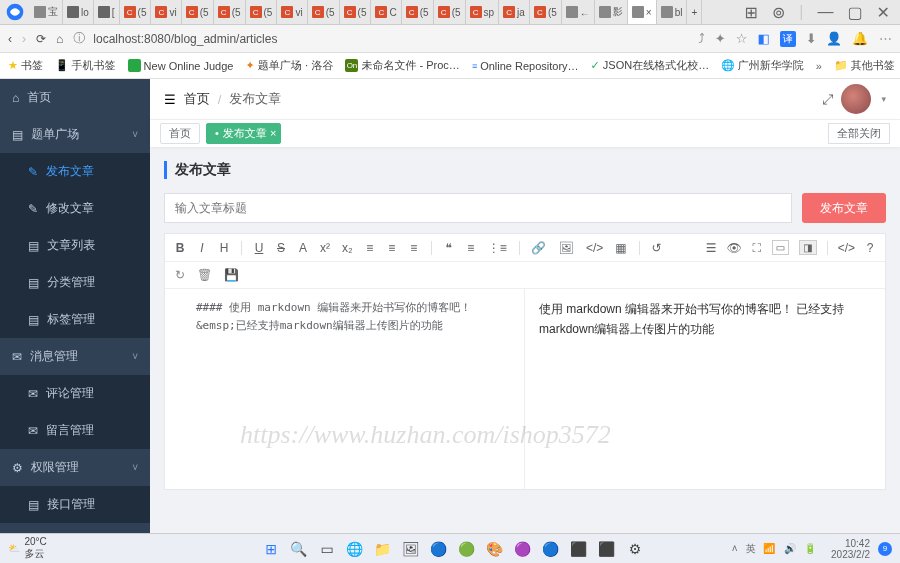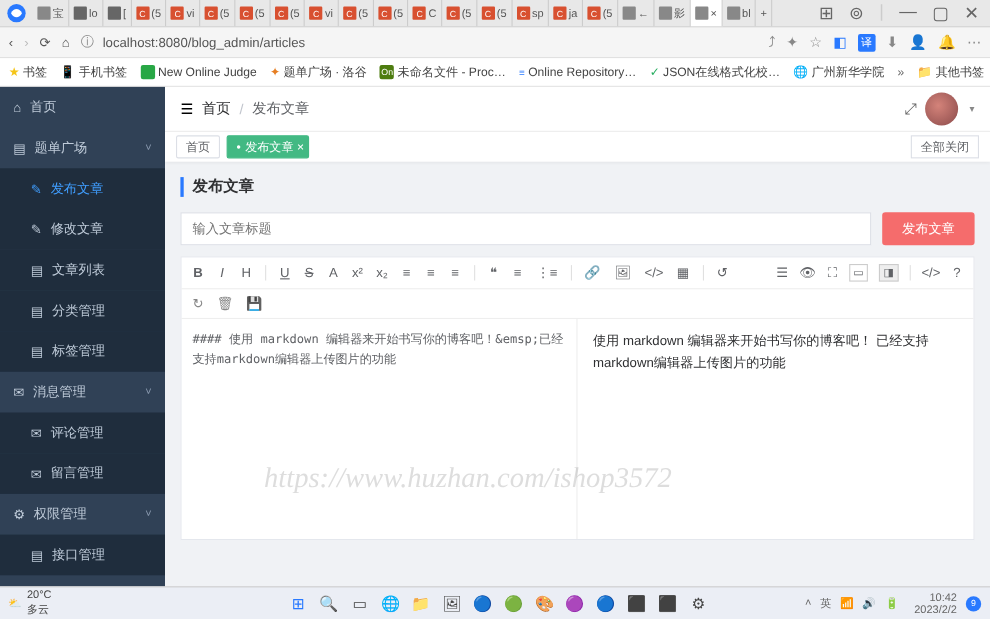--- a/index.html
+++ b/index.html
@@ -64,21 +64,21 @@
 .toolbar { display: flex; align-items: center; padding: 6px 10px; gap: 12px; border-bottom: 1px solid #eee; font-size: 12px; color: #606266; }
 .toolbar .tb { cursor: pointer; min-width: 10px; text-align: center; }
 .toolbar .tb.bold { font-weight: bold; }
 .toolbar .tb.italic { font-style: italic; }
 .toolbar .tb-sep { width: 1px; height: 14px; background: #e0e0e0; }
 .toolbar .tb-right { margin-left: auto; display: flex; gap: 10px; align-items: center; }
 .toolbar .tb-box { border: 1px solid #ccc; padding: 1px 3px; font-size: 10px; }
 .toolbar2 { padding: 6px 10px; display: flex; gap: 12px; color: #888; font-size: 12px; border-bottom: 1px solid #eee; }
 
 .editor-body { display: flex; height: 200px; }
-.editor-left { width: 50%; padding: 10px 10px; font-size: 11px; color: #606266; font-family: monospace; line-height: 1.6; border-right: 1px solid #eee; }
+.editor-left { width: 50%; padding: 10px 31px; font-size: 11px; color: #606266; font-family: monospace; line-height: 1.6; border-right: 1px solid #eee; }
 .editor-right { width: 50%; padding: 10px 14px; font-size: 12px; color: #303133; line-height: 1.7; }
 .editor-right .h4 { font-weight: normal; }
 
 
 .watermark { position: absolute; top: 420px; left: 240px; font-size: 26px; color: rgba(120,120,120,0.25); font-family: Georgia, serif; font-style: italic; pointer-events: none; }
 
 
 .taskbar { position: absolute; bottom: 0; left: 0; right: 0; height: 30px; background: #ebeef5; display: flex; align-items: center; padding: 0 8px; border-top: 1px solid #ccc; font-size: 10px; color: #444; }
 .weather { display: flex; align-items: center; gap: 4px; }
 .tb-apps { margin-left: auto; margin-right: auto; display: flex; gap: 6px; align-items: center; position: absolute; left: 260px; }

